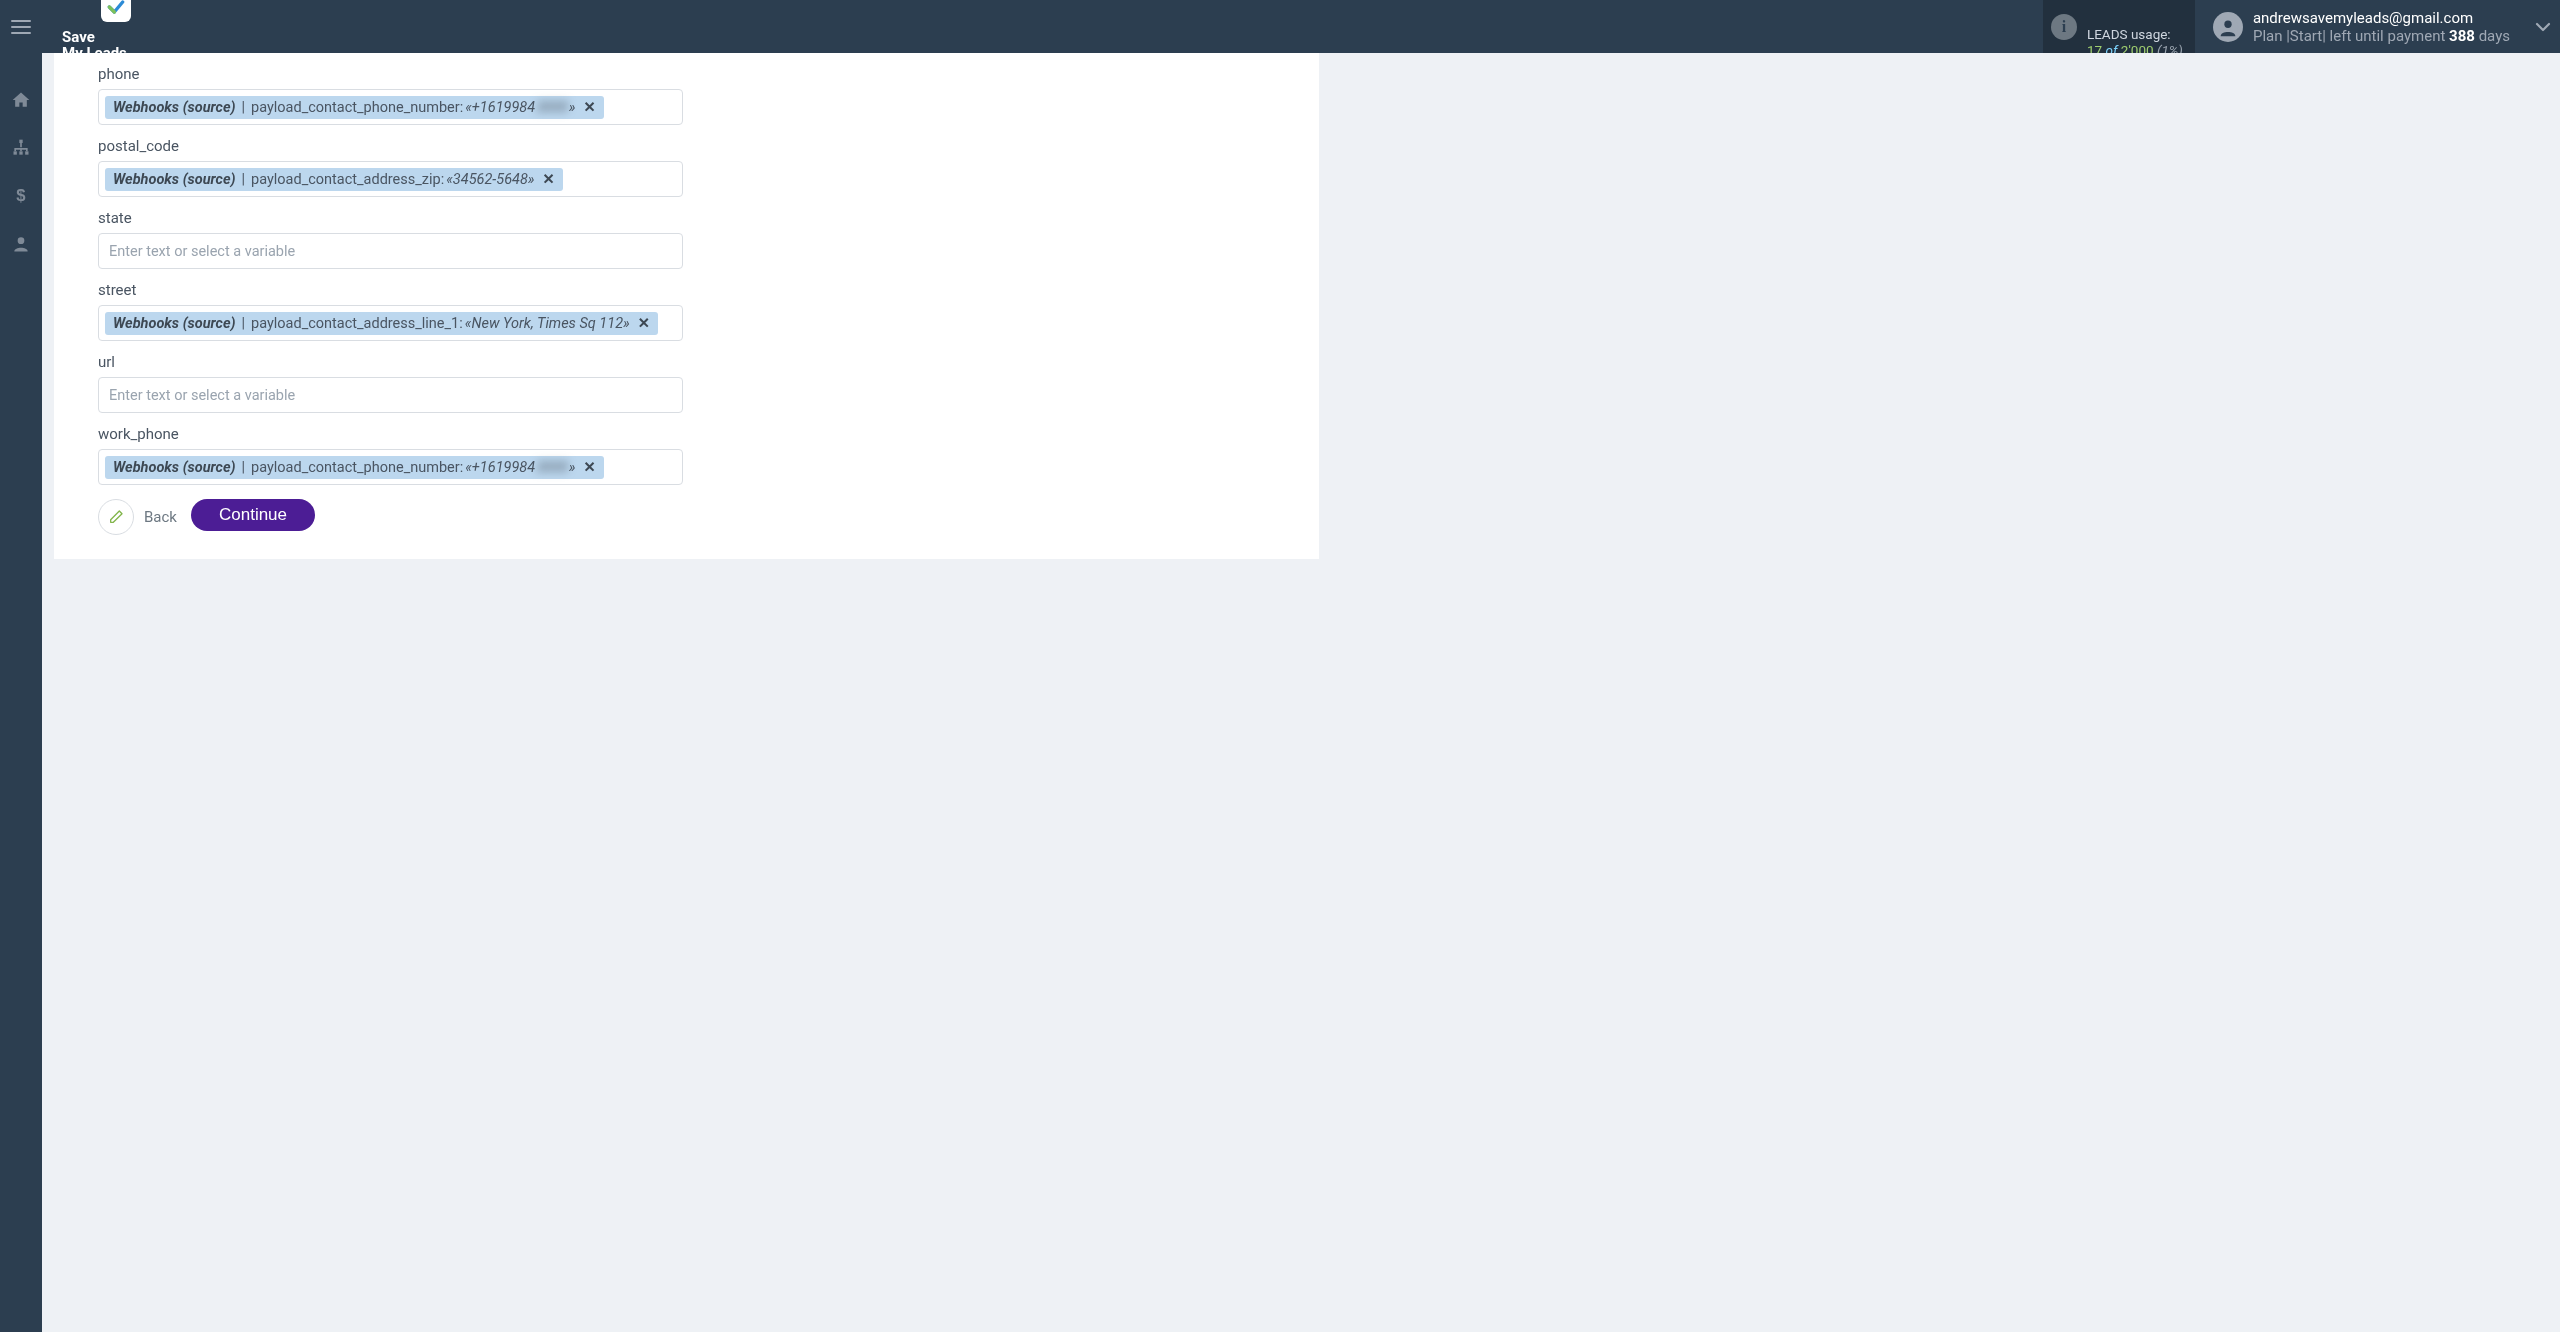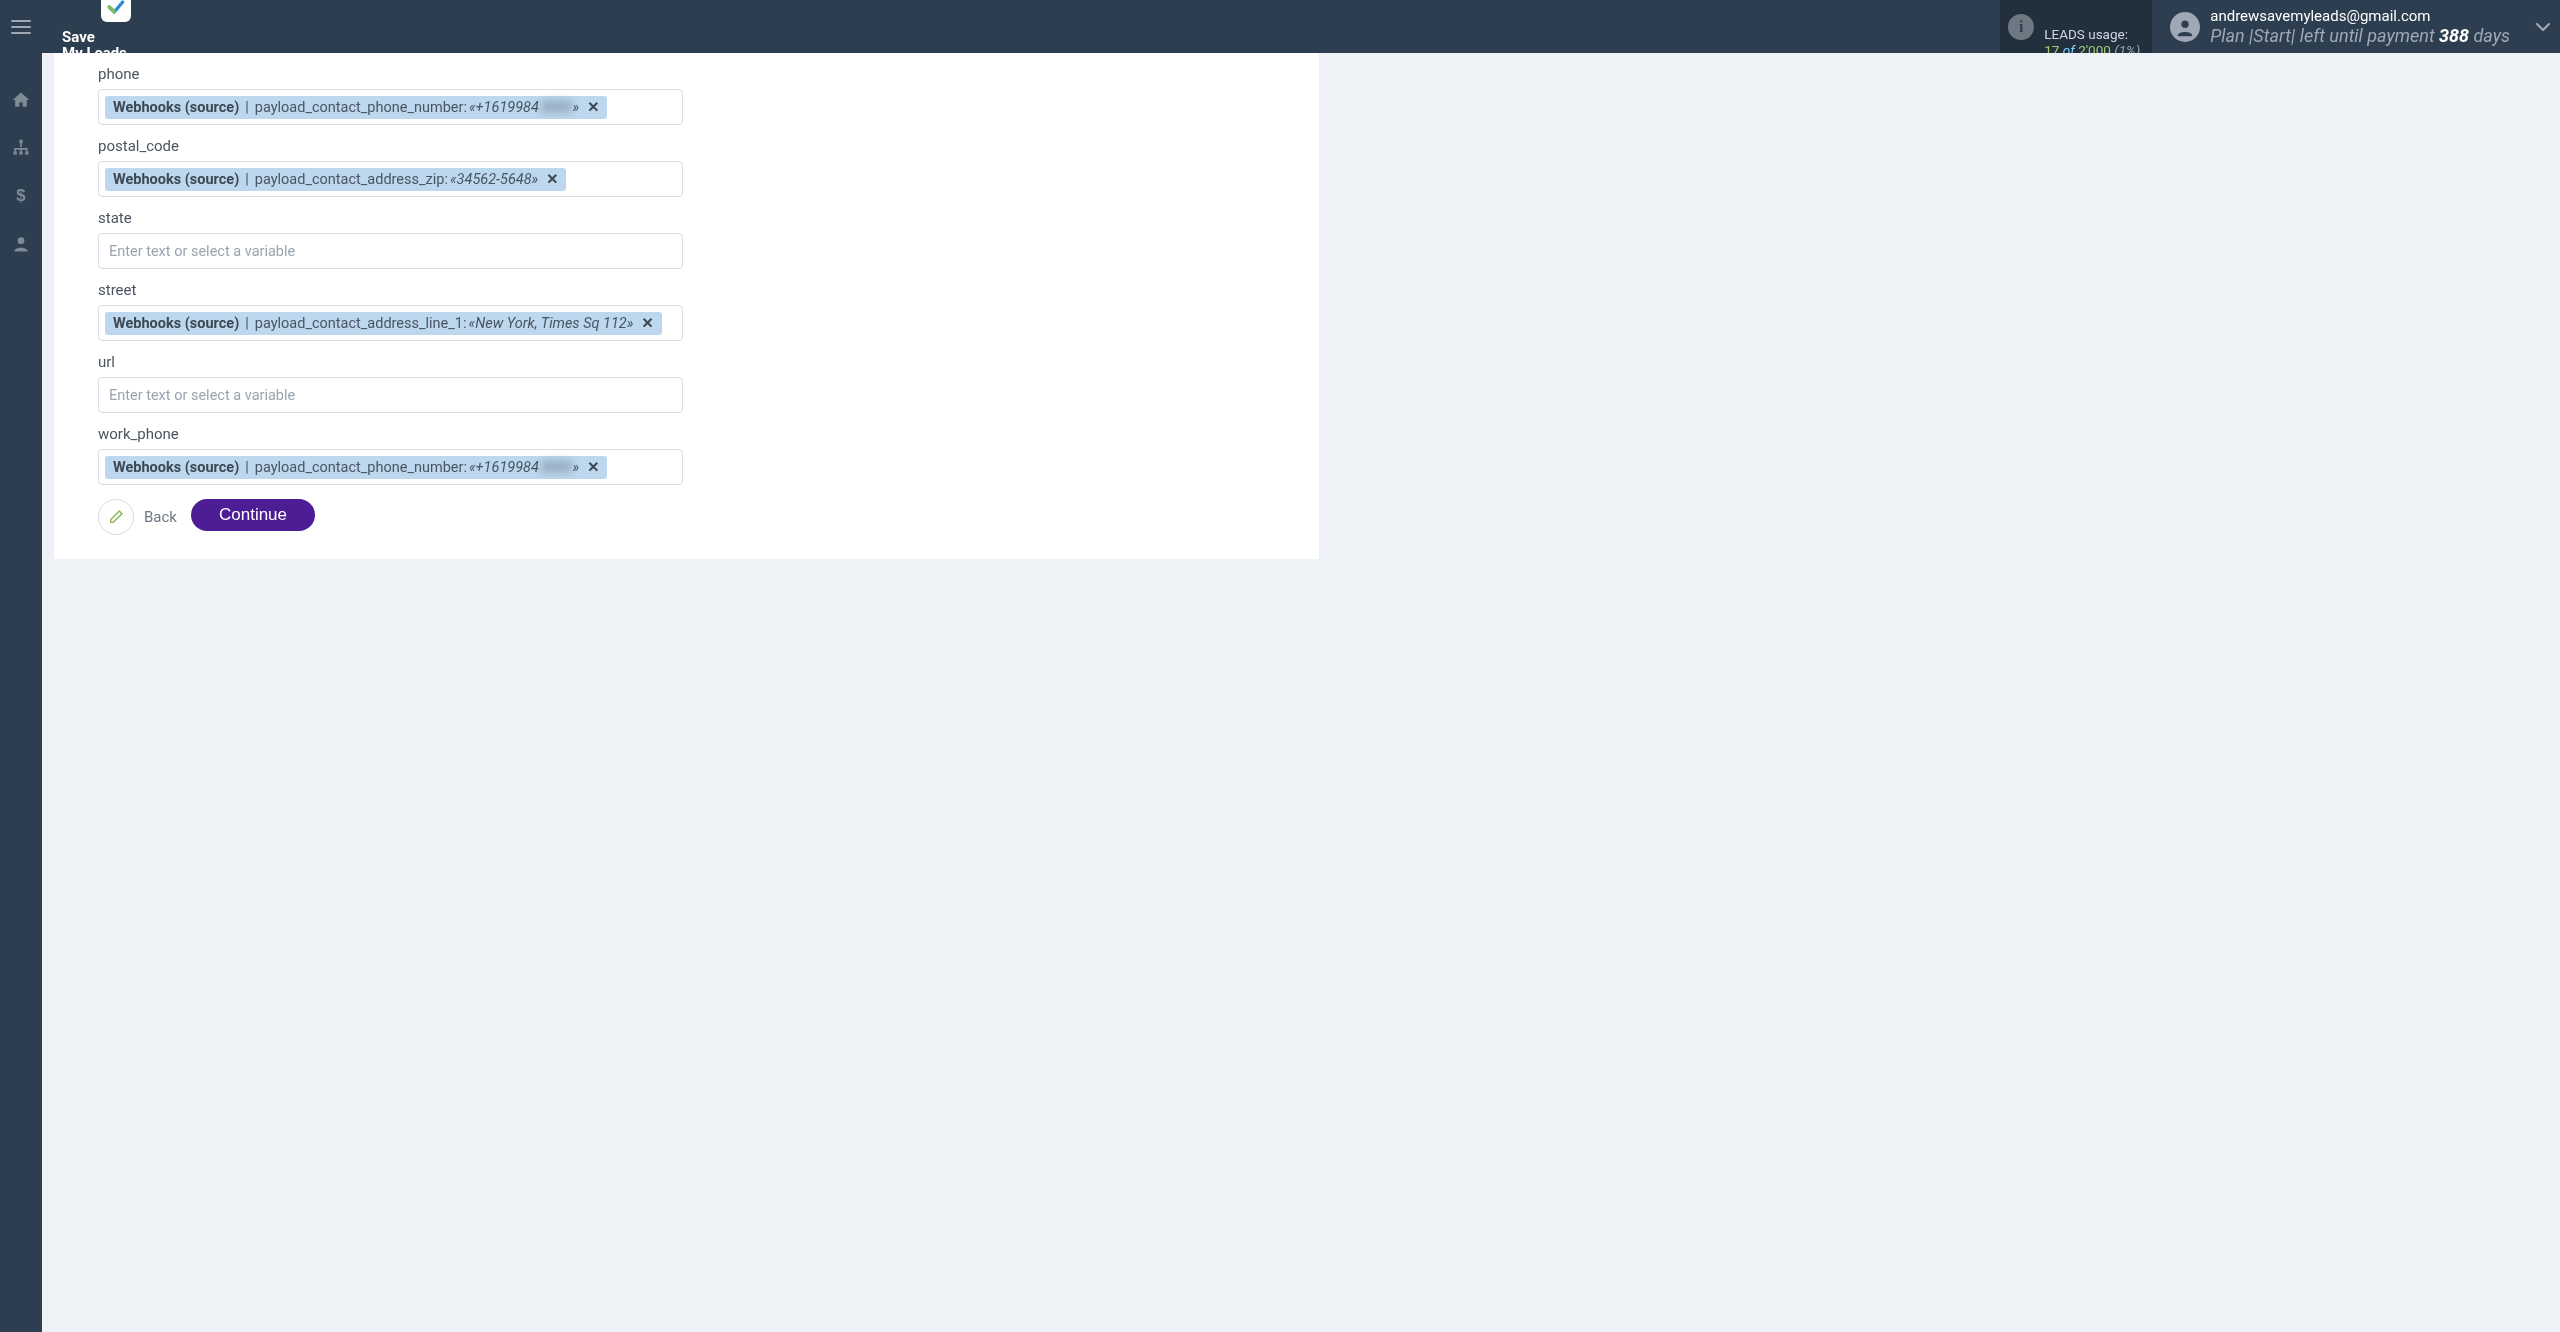--- a/index.html
+++ b/index.html
@@ -69,21 +69,21 @@
     display: flex; align-items: center; gap: 10px;
     padding-right: 10px;
   }
   .account-icon {
     width: 30px; height: 30px; border-radius: 50%;
     background: #9fa8b4;
     display: flex; align-items: center; justify-content: center;
   }
   .account-text { line-height: 1.2; }
   .account-text .email { font-size: 15px; color: #fff; }
-  .account-text .plan { font-size: 18px; color: #9fa8b4; font-style: italic; }
+  .account-text .plan { font-size: 15px; color: #9fa8b4; }
   .account-text .plan .daysnum { color: #fff; font-weight: 700; }
   .account-caret {
     width: 34px; height: 53px; display: flex; align-items: center; justify-content: center;
     color: #9fa8b4; cursor: pointer; margin-left: 6px;
   }
 
   
   .body { flex: 1 1 auto; display: flex; min-height: 0; }
   .sidebar {
     width: 42px; background: #2c3e50;
@@ -138,21 +138,21 @@
     background: #bcd7ee;
     border-radius: 3px;
     display: inline-flex; align-items: center;
     padding: 3px 6px 3px 8px;
     gap: 2px;
     color: #3d4853;
     font-size: 14.5px;
     max-width: 100%;
     white-space: nowrap;
   }
-  .chip .src { font-weight: 700; }
+  .chip .src { font-weight: 700; font-style: italic; }
   .chip .sep { color: #4a5562; padding: 0 4px; }
   .chip .path { color: #4a5562; }
   .chip .example { font-style: italic; color: #4a5562; }
   .chip .blur {
     display: inline-block;
     filter: blur(4px);
     -webkit-filter: blur(4px);
     padding: 0 1px;
   }
   .chip-remove {

